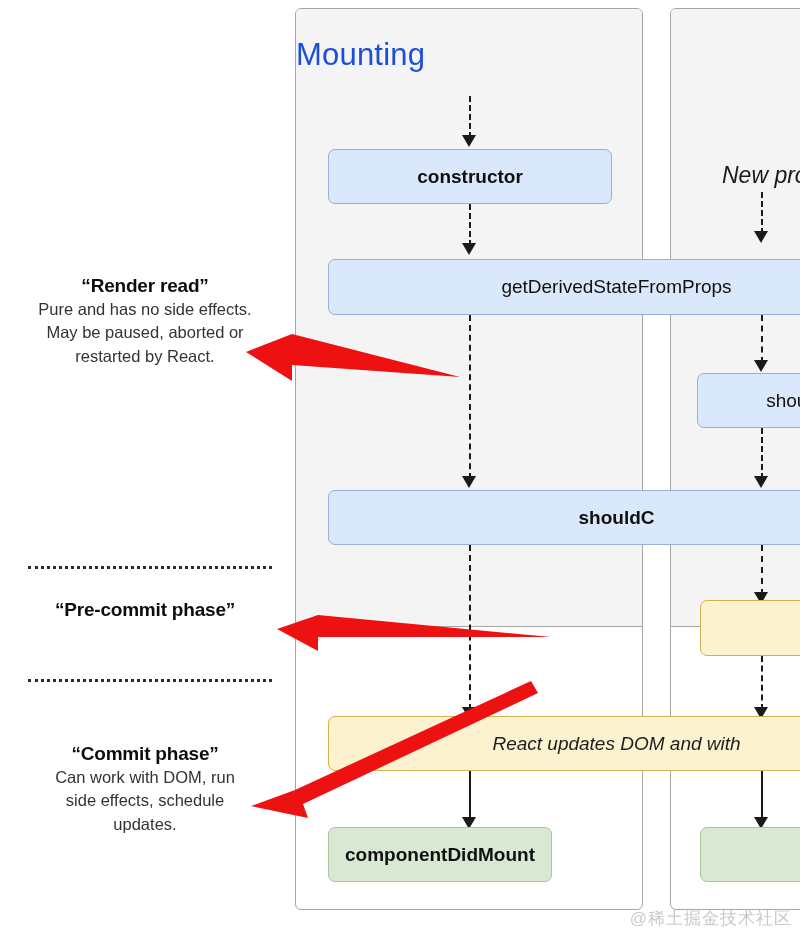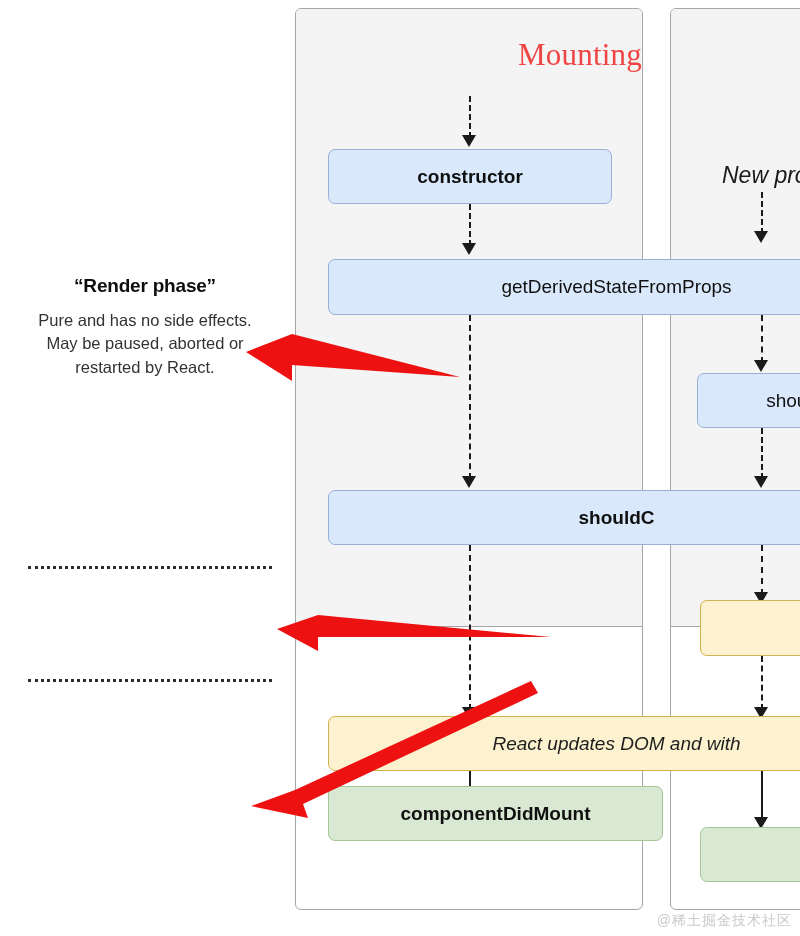--- a/index.html
+++ b/index.html
@@ -36,21 +36,21 @@
     font-weight: bold;
     letter-spacing: -0.2px;
     line-height: 1.25;
     color: #0d0d0d;
   }
   .phase-desc {
     font-size: 16.5px;
     font-weight: normal;
     line-height: 1.42;
     color: #333333;
-    margin-top: 11px;
+    margin-top: 0;
     padding: 0 30px;
   }
   .dotted-rule {
     position: absolute;
     left: 28px;
     width: 244px;
     height: 0;
     border-top: 3px dotted #2b2b2b;
   }
 
@@ -67,26 +67,25 @@
     position: absolute;
     left: 0;
     top: 0;
     width: 100%;
     background: #f4f4f4;
     border-bottom: 1.2px solid #a6a6a6;
   }
   .panel-title {
     position: absolute;
     width: 100%;
-    text-align: right;
+    text-align: left;
     font-size: 31px;
     font-weight: normal;
-    color: #ef4444;
+    color: #1d4ed8;
     letter-spacing: 0.2px;
-    font-family: Liberation Serif, serif;
   }
 
   
   .lc-box {
     position: absolute;
     box-sizing: border-box;
     border-radius: 7px;
     display: flex;
     align-items: center;
     justify-content: center;
@@ -134,43 +133,48 @@
     left: 0; top: 0;
     width: 800px; height: 936px;
     pointer-events: none;
   }
 
   
   .watermark {
     position: absolute;
     right: 8px;
     bottom: 6px;
-    font-size: 14px;
+    font-size: 17px;
     color: #c9c9c9;
     letter-spacing: 1px;
     white-space: nowrap;
   }
 </style>
 </head>
 <body>
 
 <div class="annotations">
 
   <div class="phase-block" style="top:274px;">
-    <div class="phase-title">“Render phase”</div>
+    <div class="phase-title">“Render read”</div>
     <div class="phase-desc">Pure and has no side effects. May be paused, aborted or restarted by React.</div>
   </div>
 
   <div class="dotted-rule" style="top:566px;"></div>
 
   <div class="phase-block" style="top:598px;">
+    <div class="phase-title">“Pre-commit phase”</div>
   </div>
 
   <div class="dotted-rule" style="top:679px;"></div>
 
+  <div class="phase-block" style="top:742px;">
+    <div class="phase-title">“Commit phase”</div>
+    <div class="phase-desc" style="padding:0 38px;">Can work with DOM, run side effects, schedule updates.</div>
+  </div>
 </div>
 
 <div class="panel" style="left:295px; top:8px; width:348px; height:902px;">
   <div class="panel-grayzone" style="height:617px;"></div>
   <div class="panel-title" style="top:28px;">Mounting</div>
 </div>
 
 <div class="panel" style="left:670px; top:8px; width:200px; height:902px;">
   <div class="panel-grayzone" style="height:617px;"></div>
 </div>
@@ -227,21 +231,21 @@
 </div>
 
 <div class="lc-box yellow" style="left:700px; top:600px; width:205px; height:56px;">
   <span class="lc-label"></span>
 </div>
 
 <div class="lc-box yellow italic wide" style="left:328px; top:716px; width:577px; height:55px;">
   <span class="lc-label">React updates DOM and with</span>
 </div>
 
-<div class="lc-box green bold" style="left:328px; top:786px; width:335px; height:55px;">
+<div class="lc-box green bold" style="left:328px; top:827px; width:224px; height:55px;">
   <span class="lc-label">componentDidMount</span>
 </div>
 
 <div class="lc-box green" style="left:700px; top:827px; width:205px; height:55px;">
   <span class="lc-label"></span>
 </div>
 
 <svg class="red-layer" width="800" height="936" viewBox="0 0 800 936">
 
   <polygon fill="#ee1111" points="246,352 292,334 460,377 292,365 292,381"></polygon>

